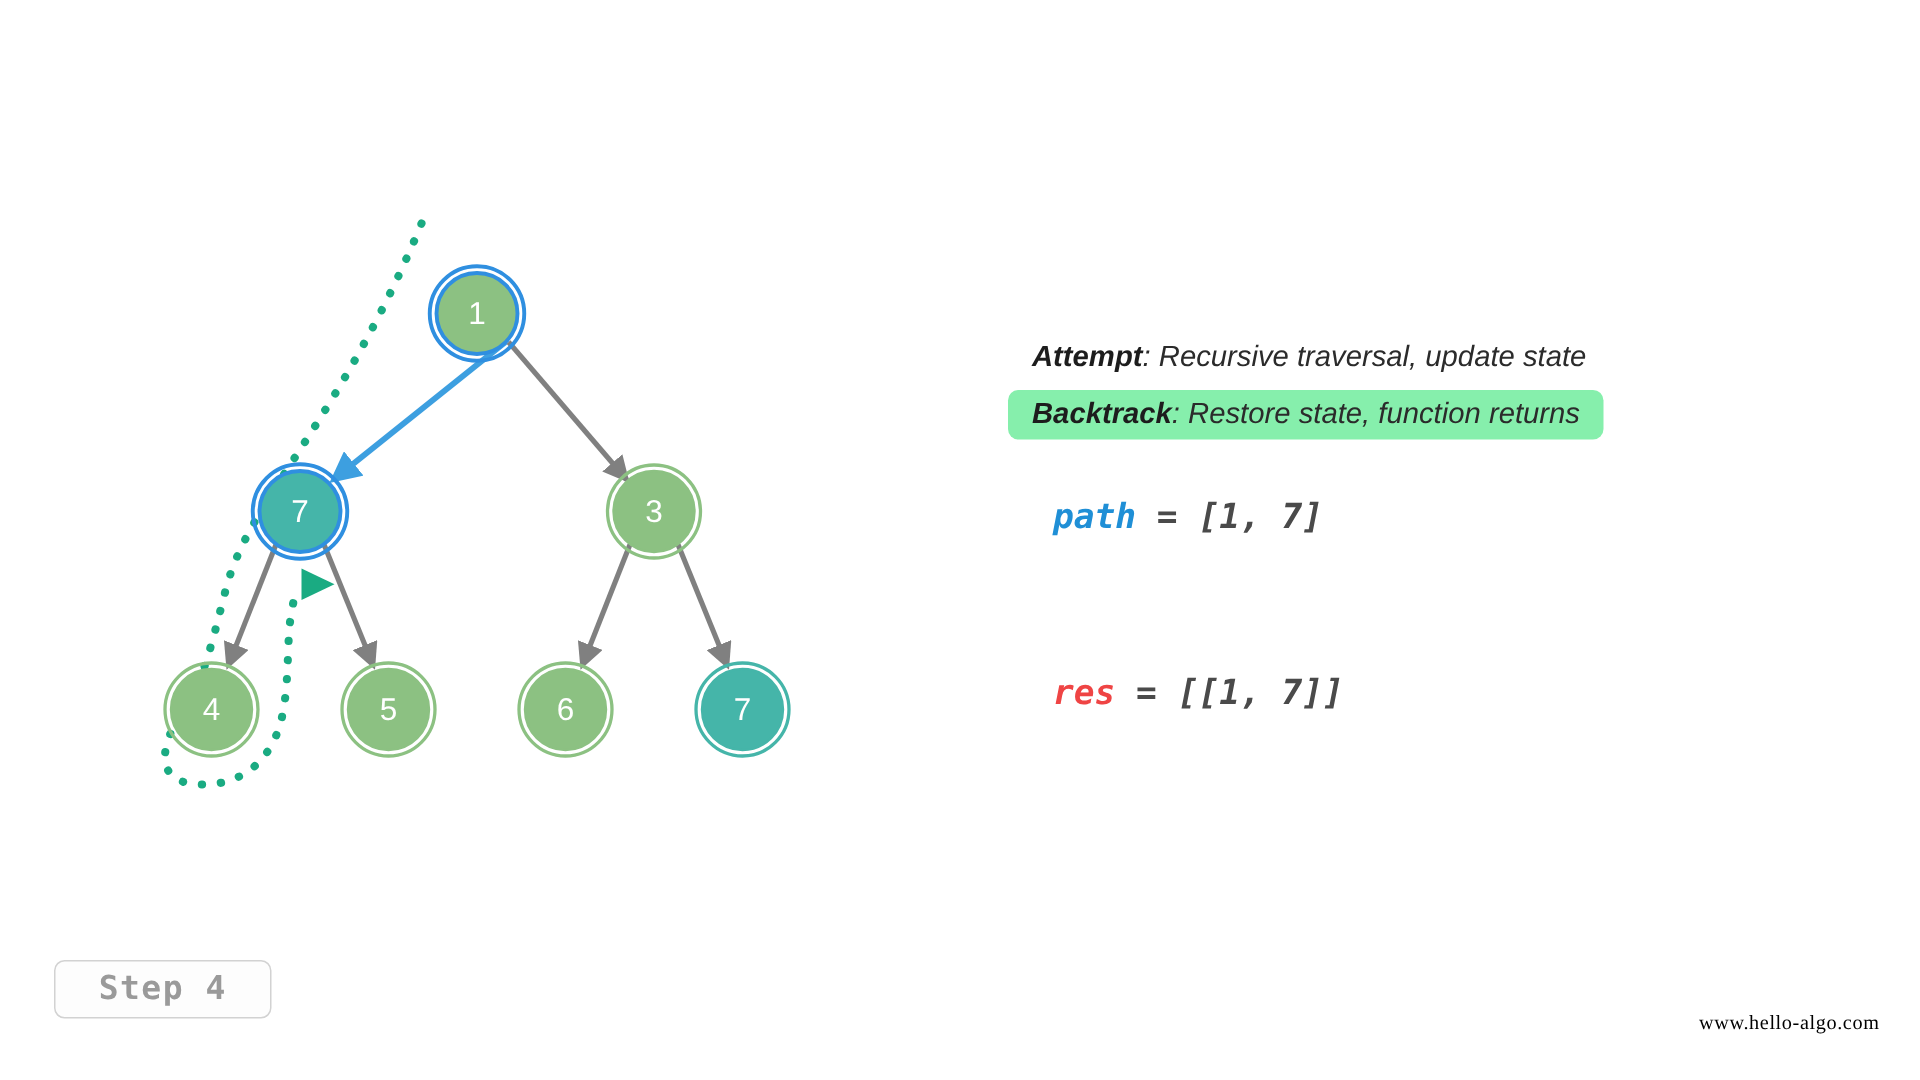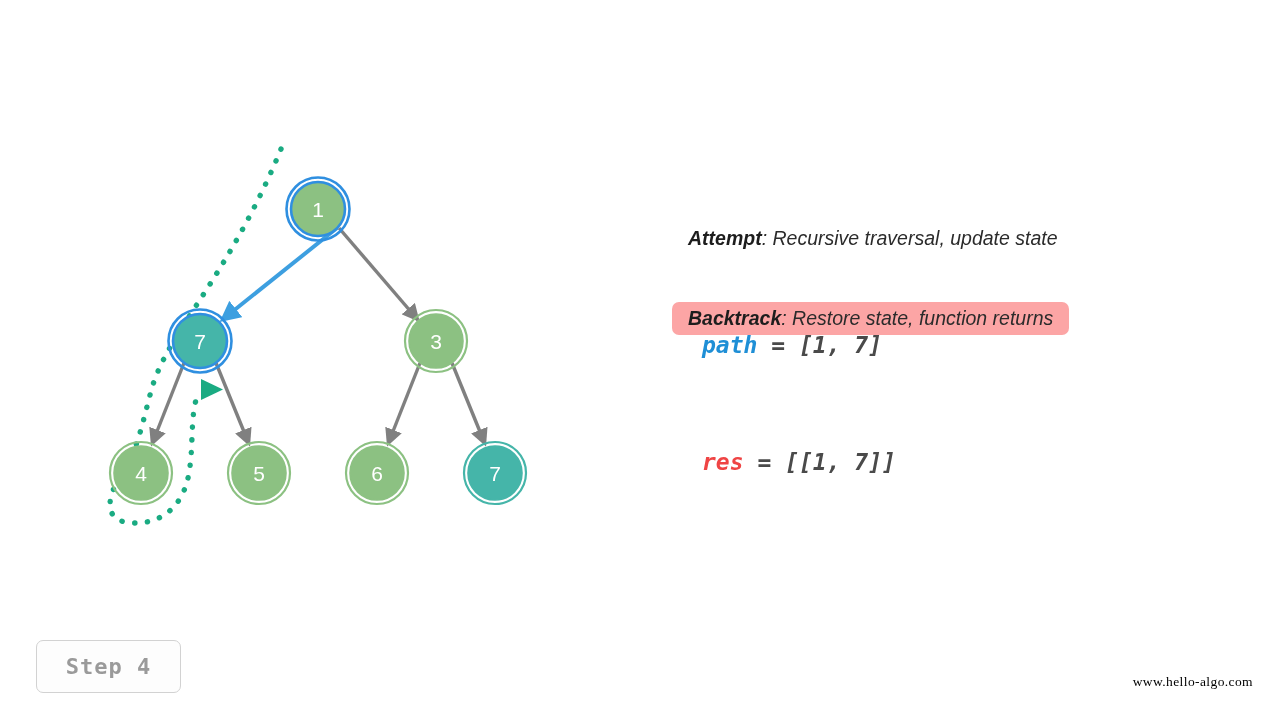--- a/index.html
+++ b/index.html
@@ -50,21 +50,21 @@
     font-size: 19.5px;
     color: #2b2b2b;
     line-height: 1.35;
     white-space: nowrap;
     padding: 3px 16px;
     margin: 0 0 6px -16px;
     display: inline-block;
     border-radius: 7px;
   }
   .info-line b { font-weight: bold; color: #1d1d1d; }
-  .info-line.highlight { background: #fca5a5; margin-top: 42px; }
+  .info-line.highlight { background: #86efac; }
 
   #state-panel {
     position: absolute;
     left: 702px;
     top: 328px;
     width: 520px;
   }
   .state-line {
     font-family: "DejaVu Sans Mono", "Liberation Mono", monospace;
     font-size: 23px;
@@ -78,21 +78,21 @@
   .state-line .var-path { color: #1f8fd6; }
   .state-line .var-res  { color: #ef4444; }
   .state-gap { height: 83px; }
 
   
   #step-badge {
     position: absolute;
     left: 36px;
     top: 640px;
     width: 145px;
-    height: 53px;
+    height: 39px;
     box-sizing: border-box;
     border: 1px solid #d2d2d2;
     border-radius: 7px;
     background: #fdfdfd;
     display: flex;
     align-items: center;
     justify-content: center;
   }
   #step-badge span {
     font-family: "DejaVu Sans Mono", "Liberation Mono", monospace;

